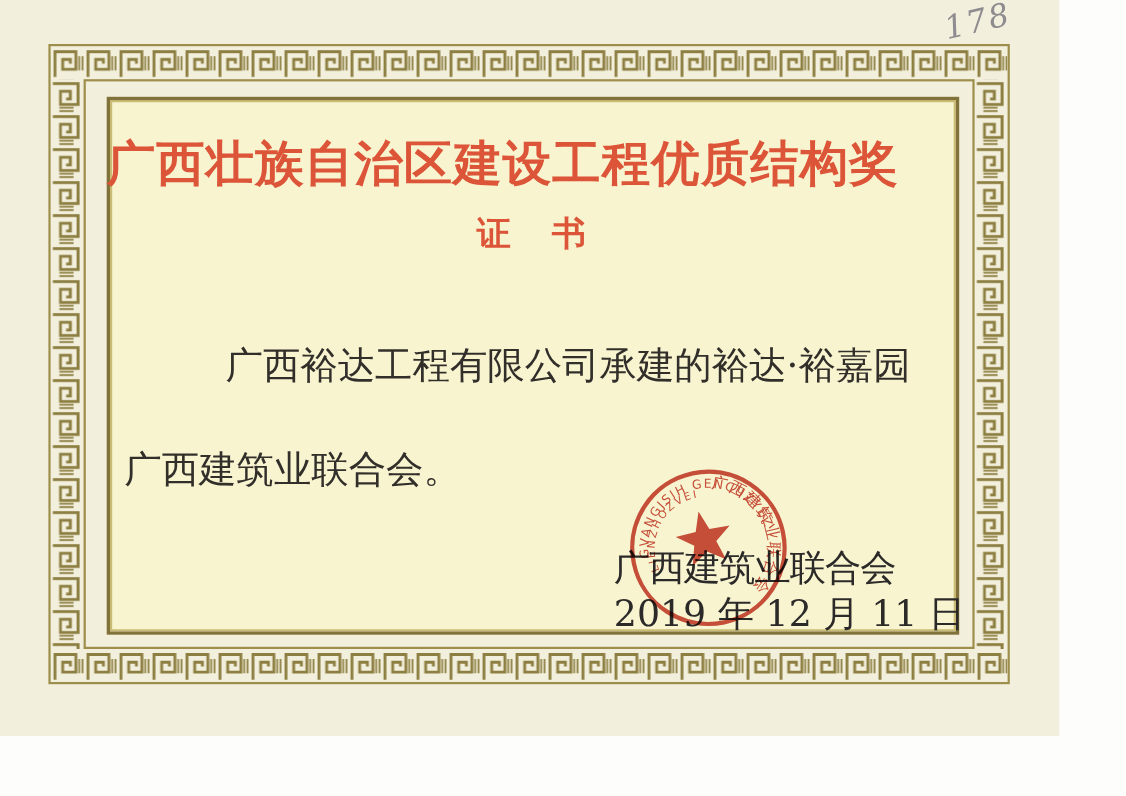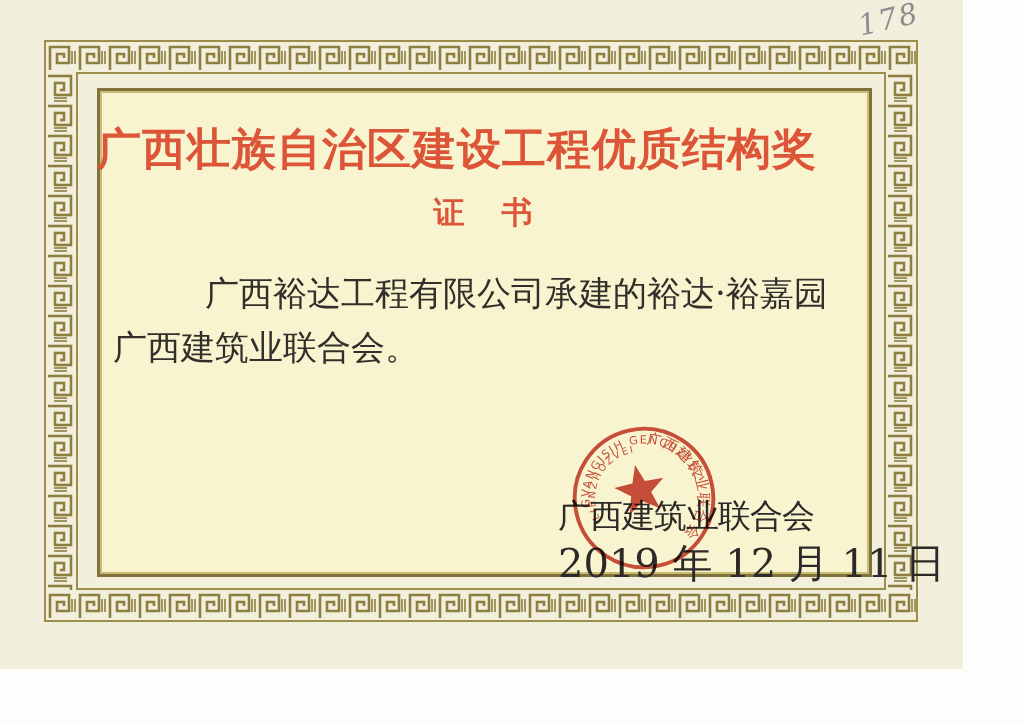--- a/index.html
+++ b/index.html
@@ -43,29 +43,29 @@
   }
   .heading{
     position:absolute;left:97px;width:775px;top:192px;
     text-align:center;font-size:31px;font-weight:700;
     color:#dc5538;letter-spacing:3px;white-space:nowrap;
   }
   .body-text{
     position:absolute;left:113px;top:266px;width:762px;
     font-size:34px;color:#322f2b;line-height:54px;
   }
-  .body-line{white-space:nowrap;}
+  .body-line{white-space:nowrap;margin-top:40px;}
   .body-line.indent{text-indent:92px;}
   .issuer{
     position:absolute;left:558px;top:494px;
     font-size:33px;color:#2b2a28;letter-spacing:-1px;white-space:nowrap;
   }
   .issue-date{
     position:absolute;left:558px;top:536px;
-    font-size:40px;color:#2b2a28;white-space:nowrap;
+    font-size:33px;color:#2b2a28;white-space:nowrap;
   }
   .handwritten{
     position:absolute;left:858px;top:2px;
     font-size:29px;font-style:italic;color:#8e8c90;
     transform:rotate(-13deg);letter-spacing:2px;
     font-family:"DejaVu Serif","Liberation Serif",serif;
   }
   
   .seal{
     position:absolute;left:566px;top:420px;width:156px;height:156px;

